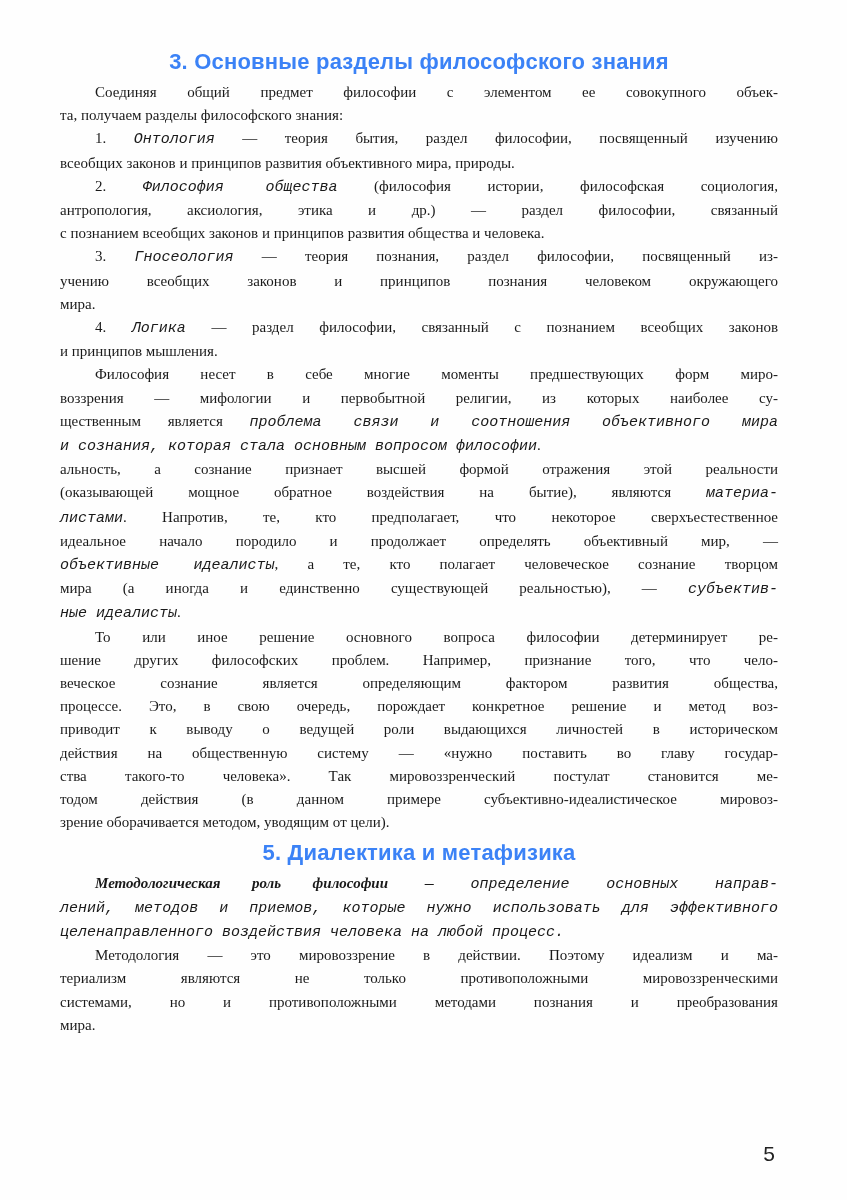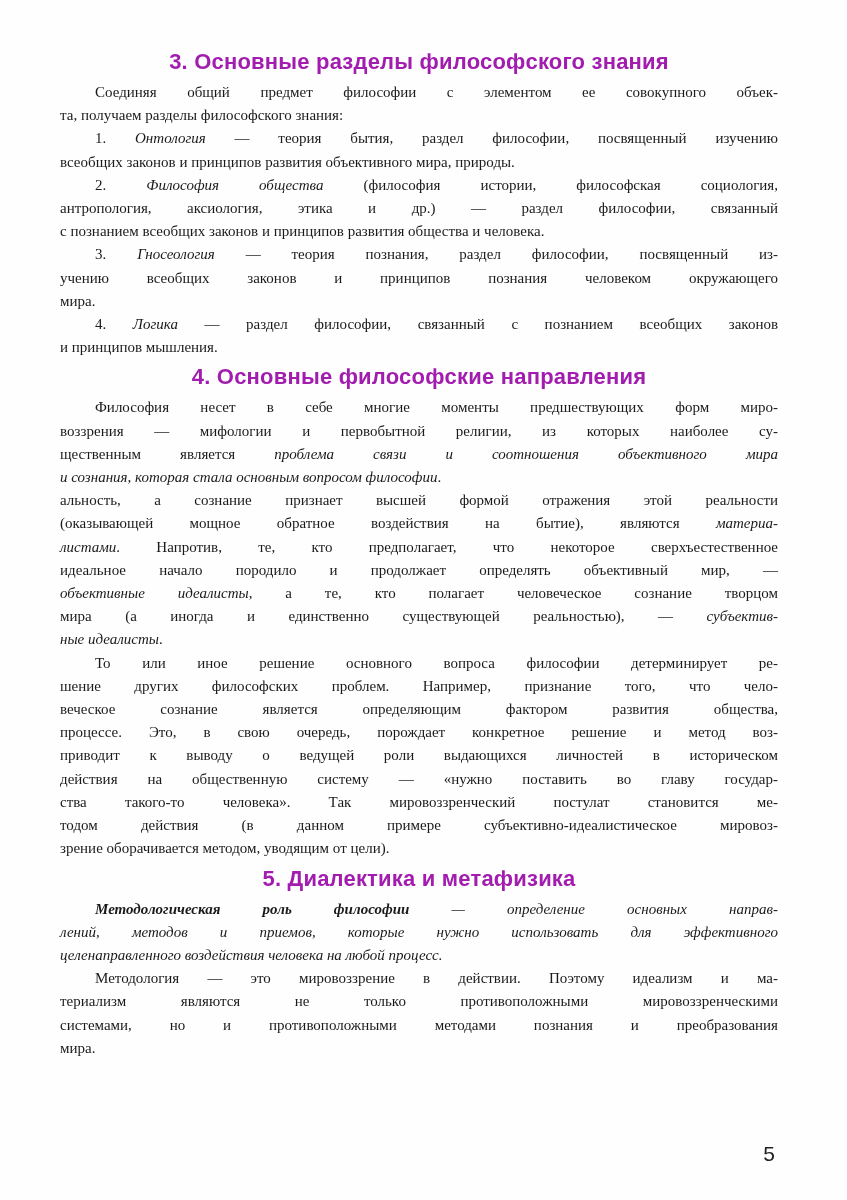--- a/index.html
+++ b/index.html
@@ -20,37 +20,37 @@
     top: 44px;
     width: 718px;
   }
   h2.heading {
     font-family: "Liberation Sans", sans-serif;
     font-weight: bold;
     font-size: 22px;
     line-height: 26px;
     text-align: center;
     margin: 5px 0 6px;
-    color: #a21caf;
+    color: #3b82f6;
     letter-spacing: 0.2px;
   }
   .para { margin: 0; }
   .line {
     font-size: 15px;
     line-height: 23.2px;
     text-align: justify;
     text-align-last: justify;
     -moz-text-align-last: justify;
   }
   .line.first { text-indent: 35px; }
   .line.last {
     text-align-last: left;
     -moz-text-align-last: left;
   }
-  .i  { font-style: italic; }
+  .i  { font-style: italic; font-family: Liberation Mono, monospace; }
   .bi { font-style: italic; font-weight: bold; margin-top: 7px; }
   .pagenum {
     position: absolute;
     right: 72px;
     top: 1142px;
     font-family: "Liberation Sans", sans-serif;
     font-size: 21px;
     color: #222222;
   }
 </style>
@@ -80,21 +80,20 @@
           <div class="line"><span>учению всеобщих законов и принципов познания человеком окружающего</span></div>
           <div class="line last"><span>мира.</span></div>
         </div>
       <div class="para">
           <div class="line first"><span>4. </span><span class="i">Логика</span><span> — раздел философии, связанный с познанием всеобщих законов</span></div>
           <div class="line last"><span>и принципов мышления.</span></div>
         </div>
     </section>
 
     <section class="sec">
-      <h2 class="heading">4. Основные философские направления</h2>
       <div class="para">
           <div class="line first"><span>Философия несет в себе многие моменты предшествующих форм миро-</span></div>
           <div class="line"><span>воззрения — мифологии и первобытной религии, из которых наиболее су-</span></div>
           <div class="line"><span>щественным является </span><span class="i">проблема связи и соотношения объективного мира</span></div>
           <div class="line last"><span class="i">и сознания, которая стала основным вопросом философии</span><span>.</span></div>
         </div>
       <div class="para">
           <div class="line"><span>альность, а сознание признает высшей формой отражения этой реальности</span></div>
           <div class="line"><span>(оказывающей мощное обратное воздействия на бытие), являются </span><span class="i">материа-</span></div>
           <div class="line"><span class="i">листами</span><span>. Напротив, те, кто предполагает, что некоторое сверхъестественное</span></div>

